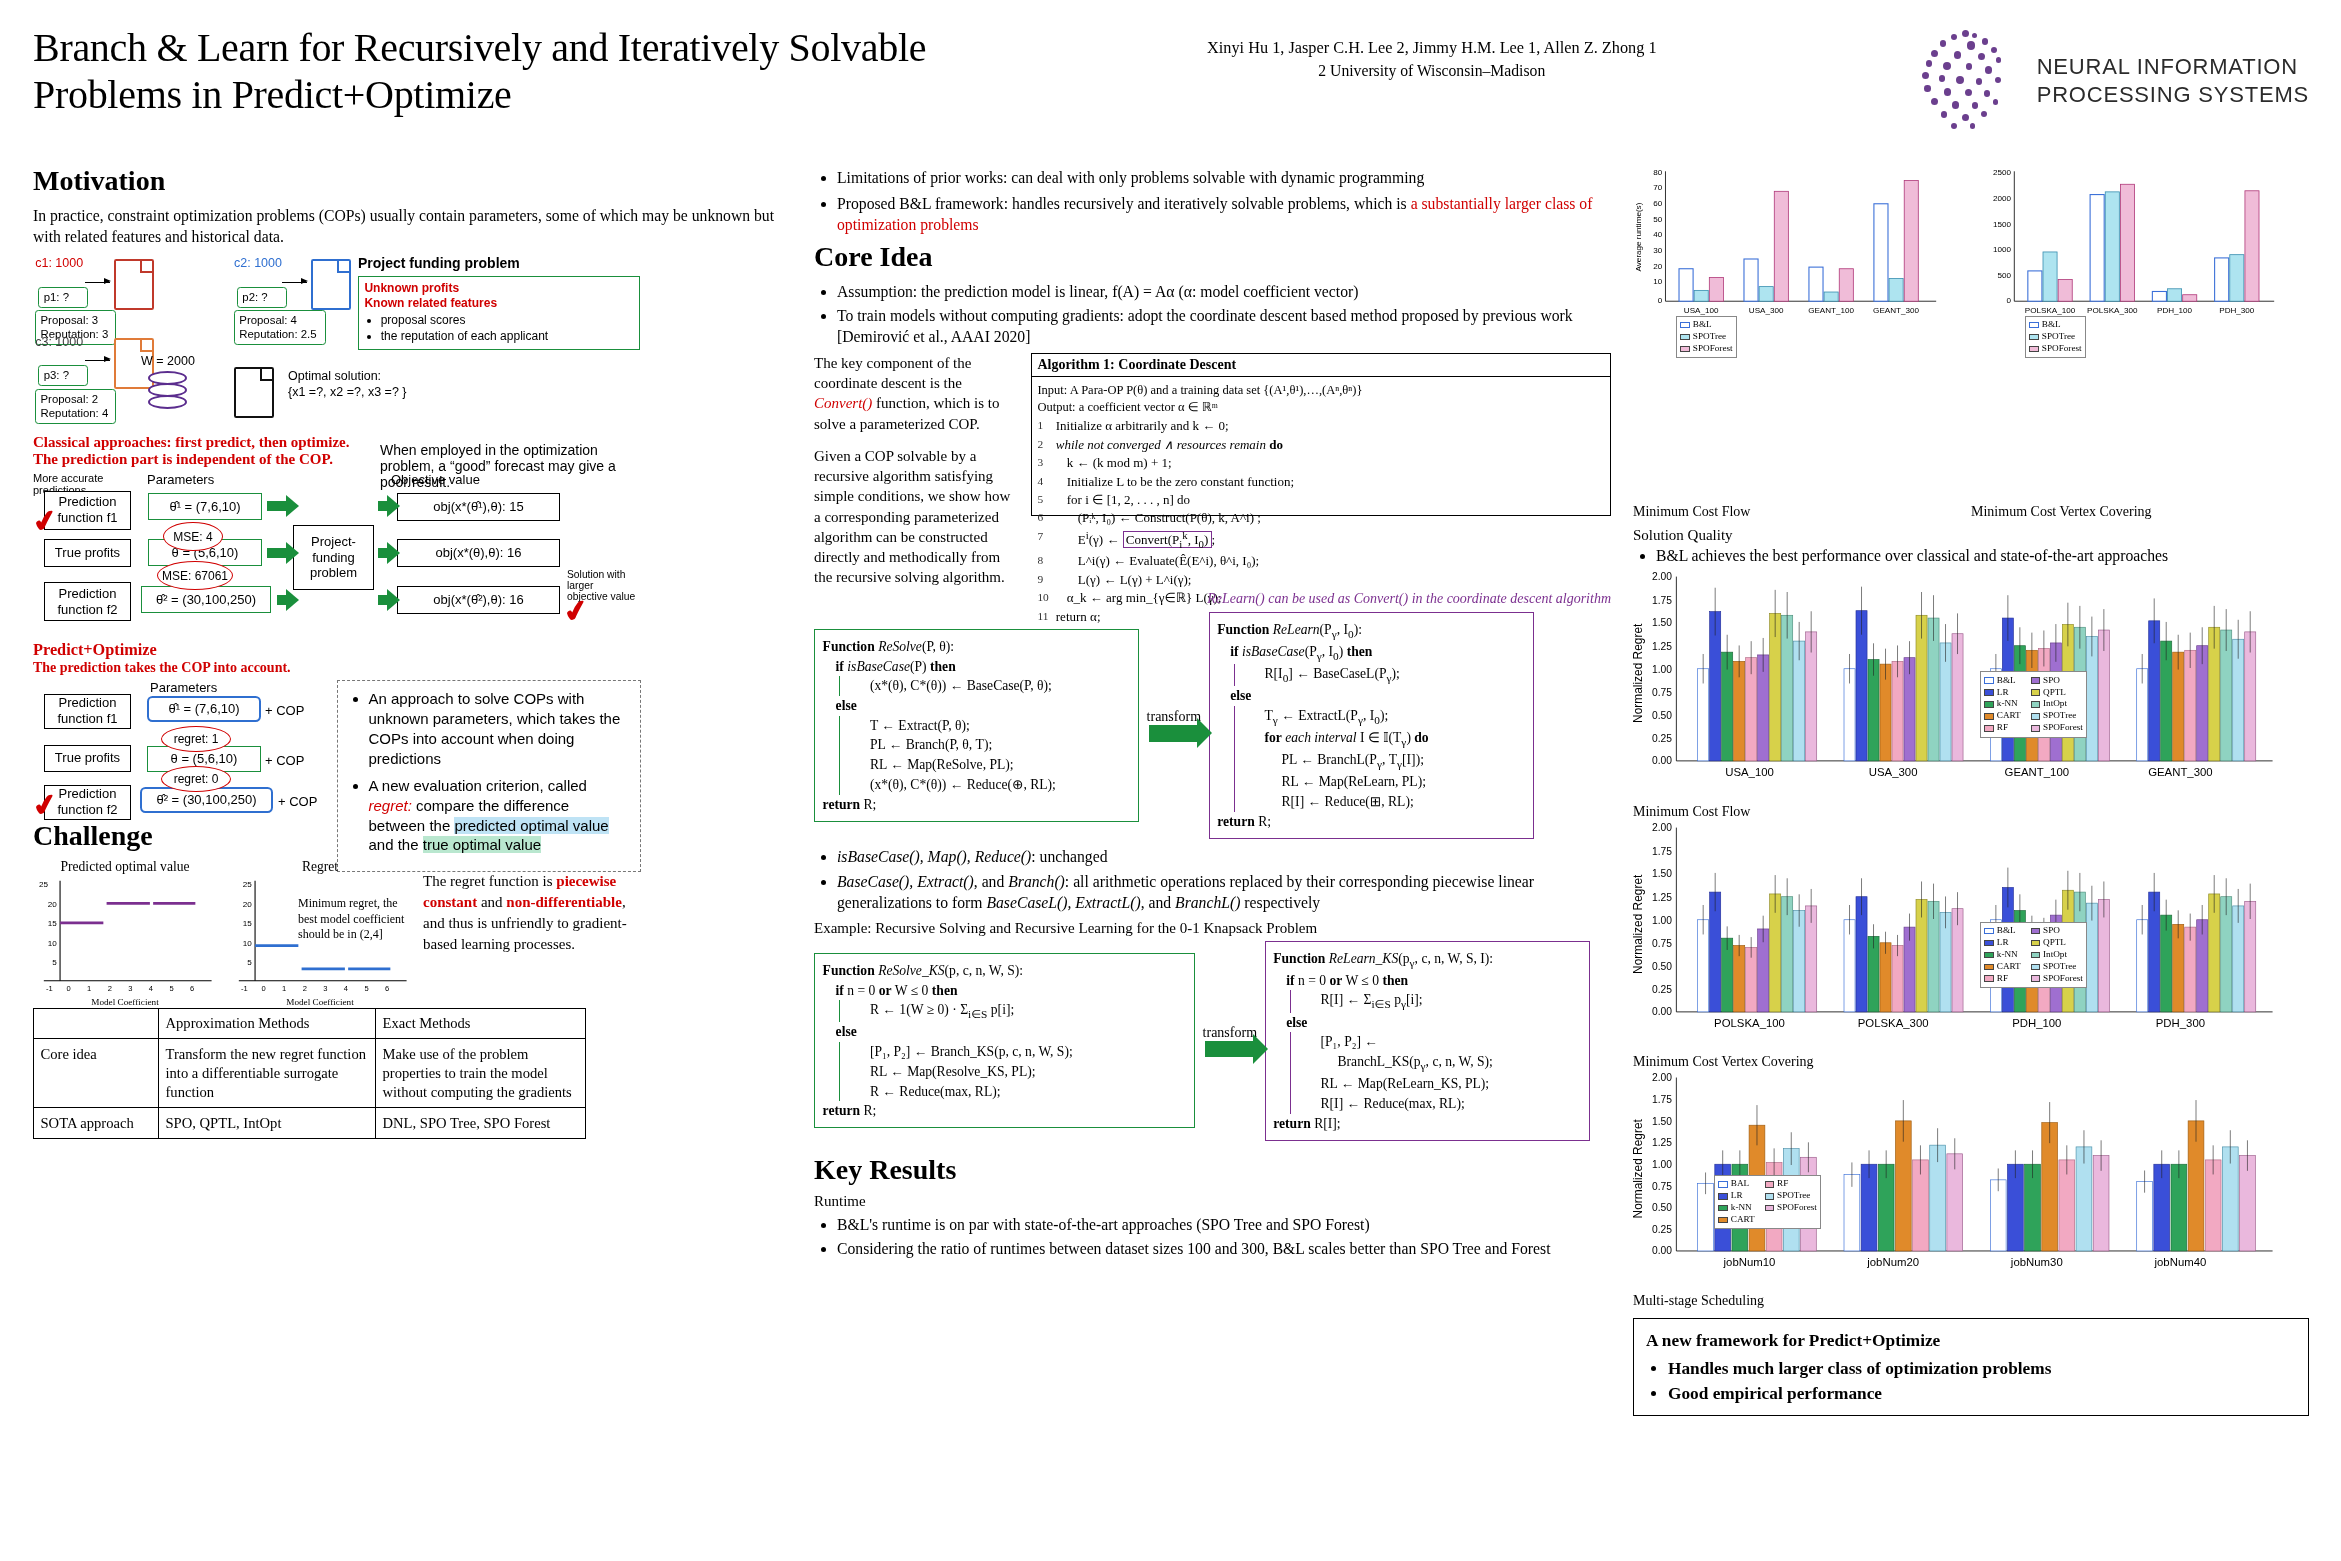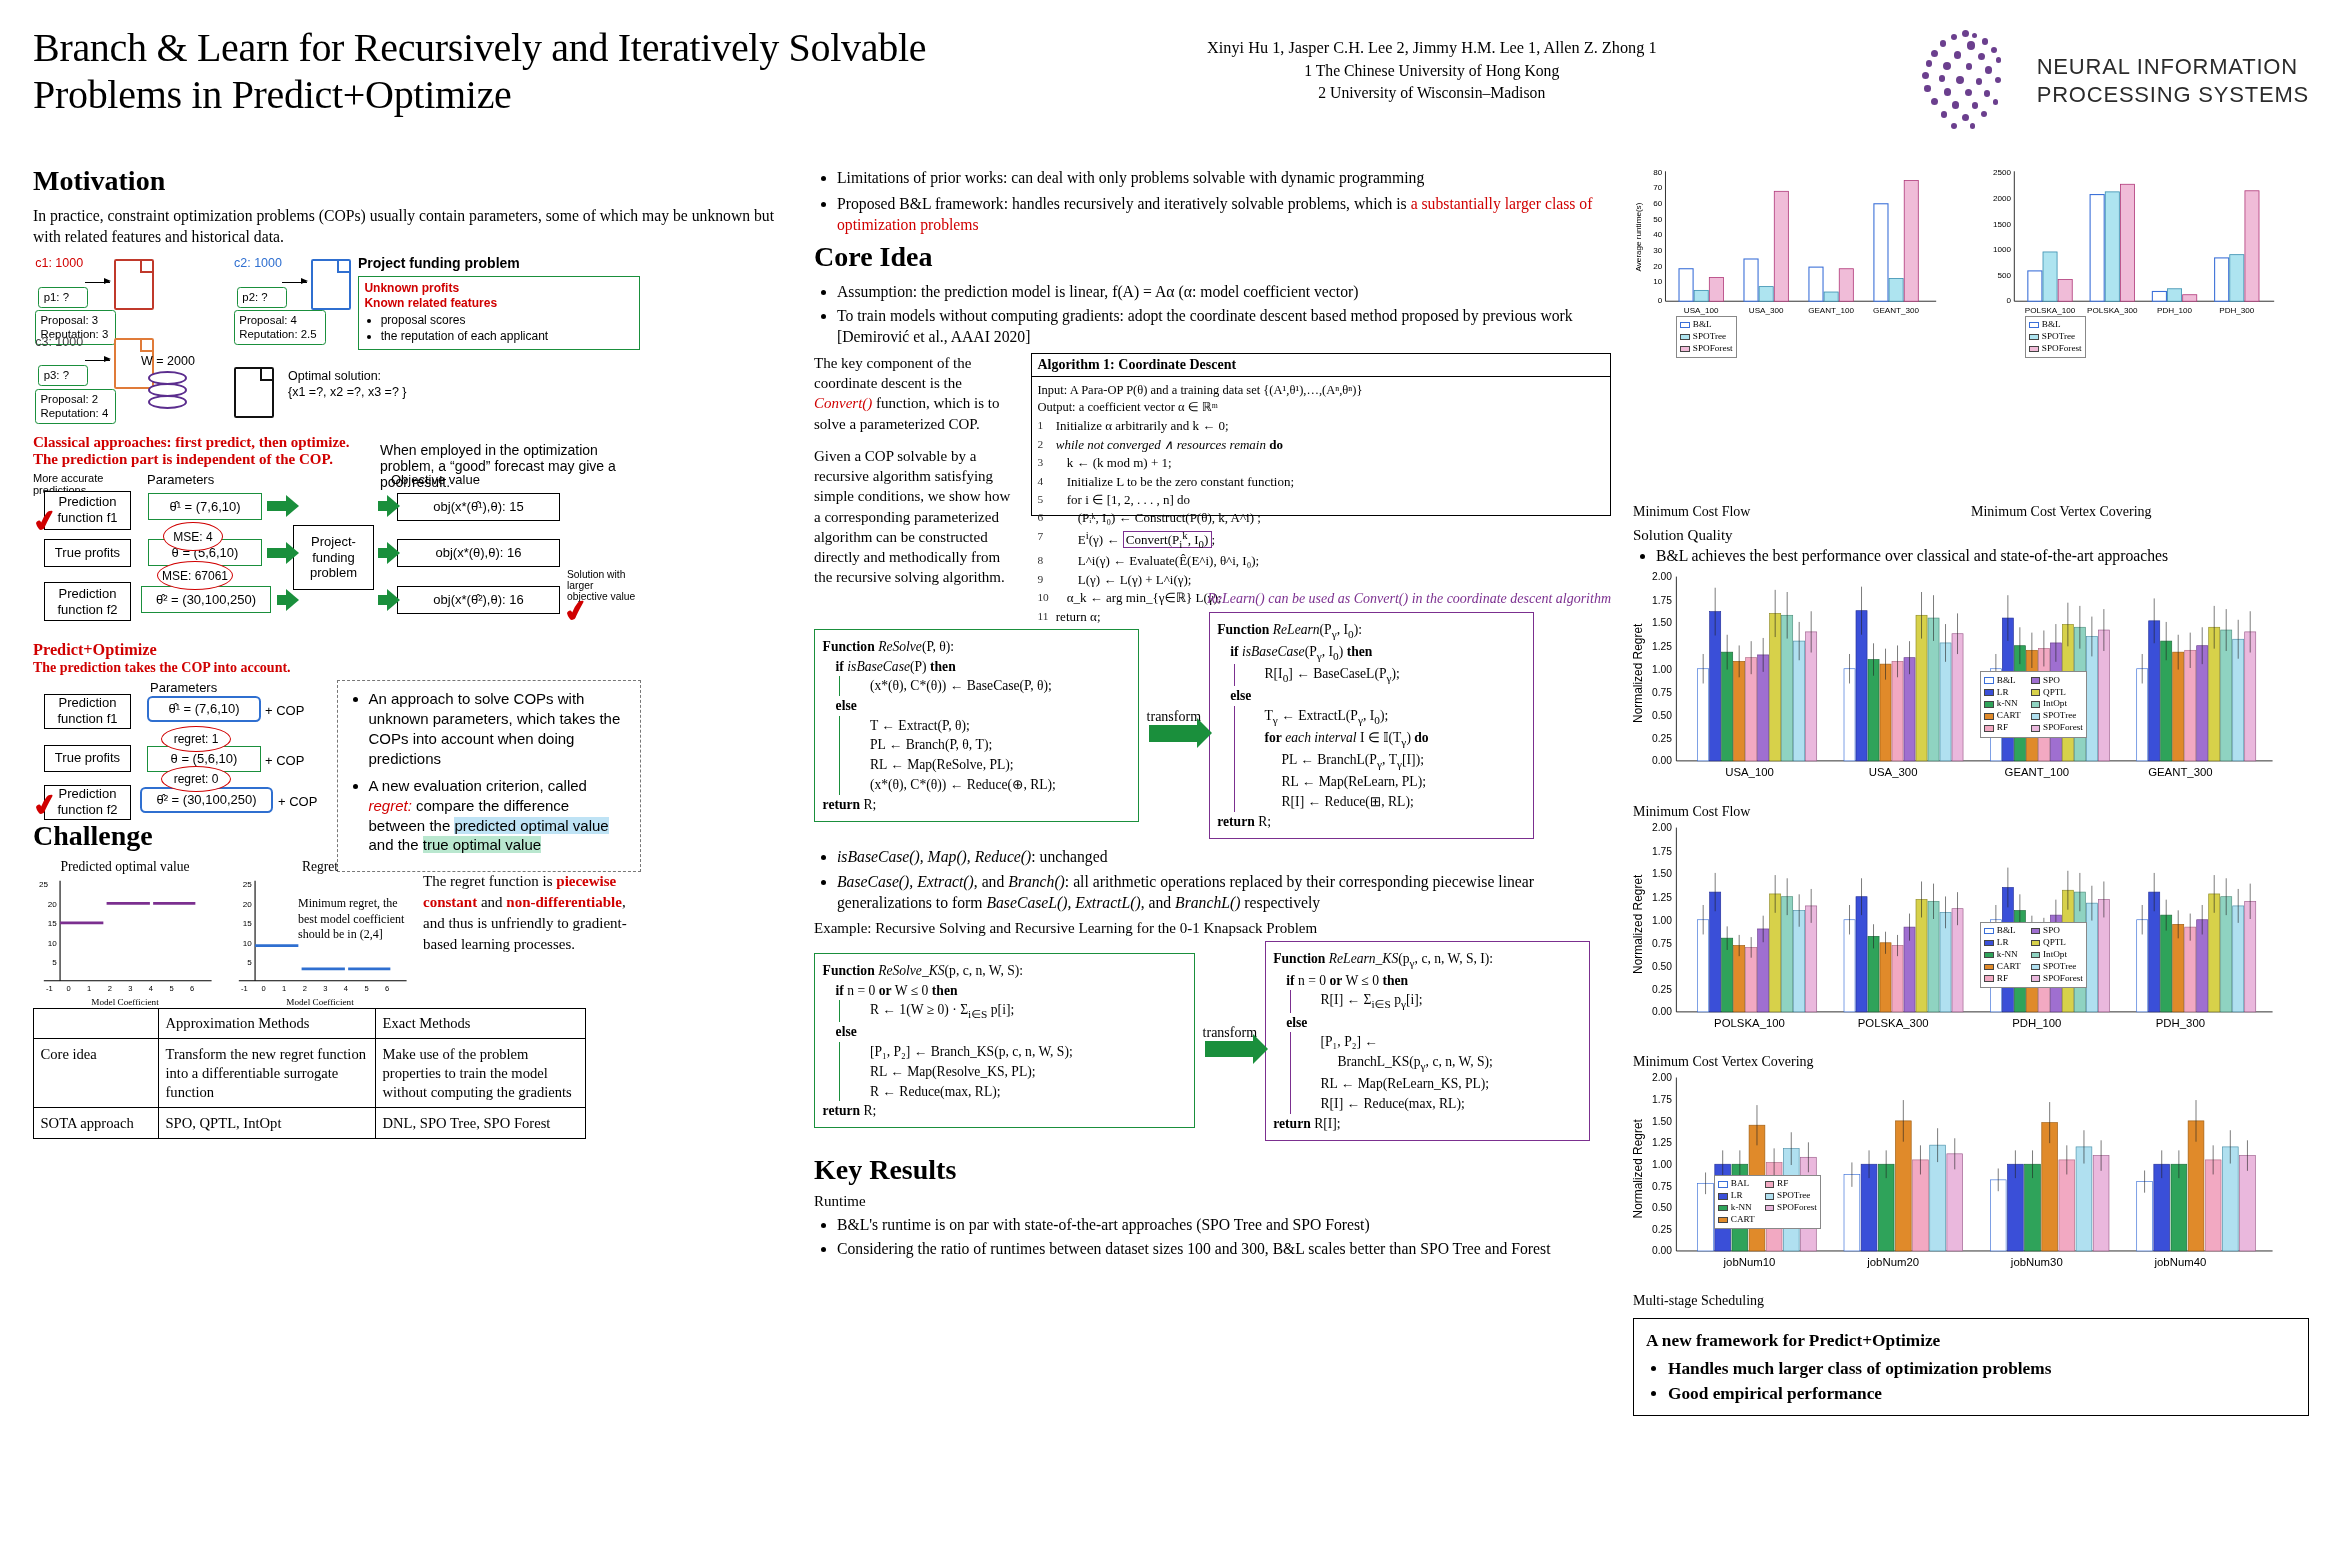--- a/index.html
+++ b/index.html
@@ -106,21 +106,20 @@
 <body>
 
 <div class="poster">
 
   <div class="header">
     <div class="title-block">
       <div class="poster-title">Branch &amp; Learn for Recursively and Iteratively Solvable Problems in Predict+Optimize</div>
     </div>
     <div class="authors-block">
       <div class="authors-line">Xinyi Hu 1,   Jasper C.H. Lee 2,   Jimmy H.M. Lee 1,   Allen Z. Zhong 1</div>
-      <div class="affil">1 The Chinese University of Hong Kong</div>
       <div class="affil">2 University of Wisconsin–Madison</div>
     </div>
     <div class="logo-block">
       <div class="logo-dots">
         <span style="left:47px;top:1.1px;width:7px;height:7px"></span>
         <span style="left:57px;top:3.3px;width:5.4px;height:5.4px"></span>
         <span style="left:36px;top:4.3px;width:6px;height:6px"></span>
         <span style="left:67px;top:8.7px;width:6.5px;height:6.5px"></span>
         <span style="left:25px;top:11px;width:6.5px;height:6.5px"></span>
         <span style="left:52px;top:12px;width:8.7px;height:8.7px"></span>

